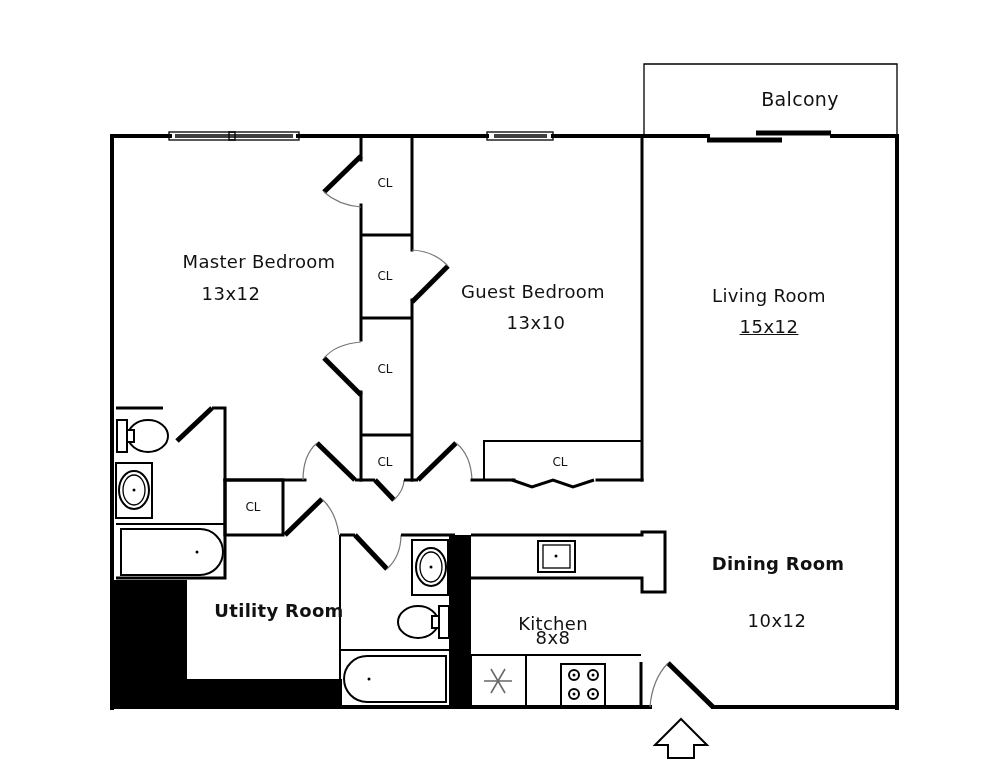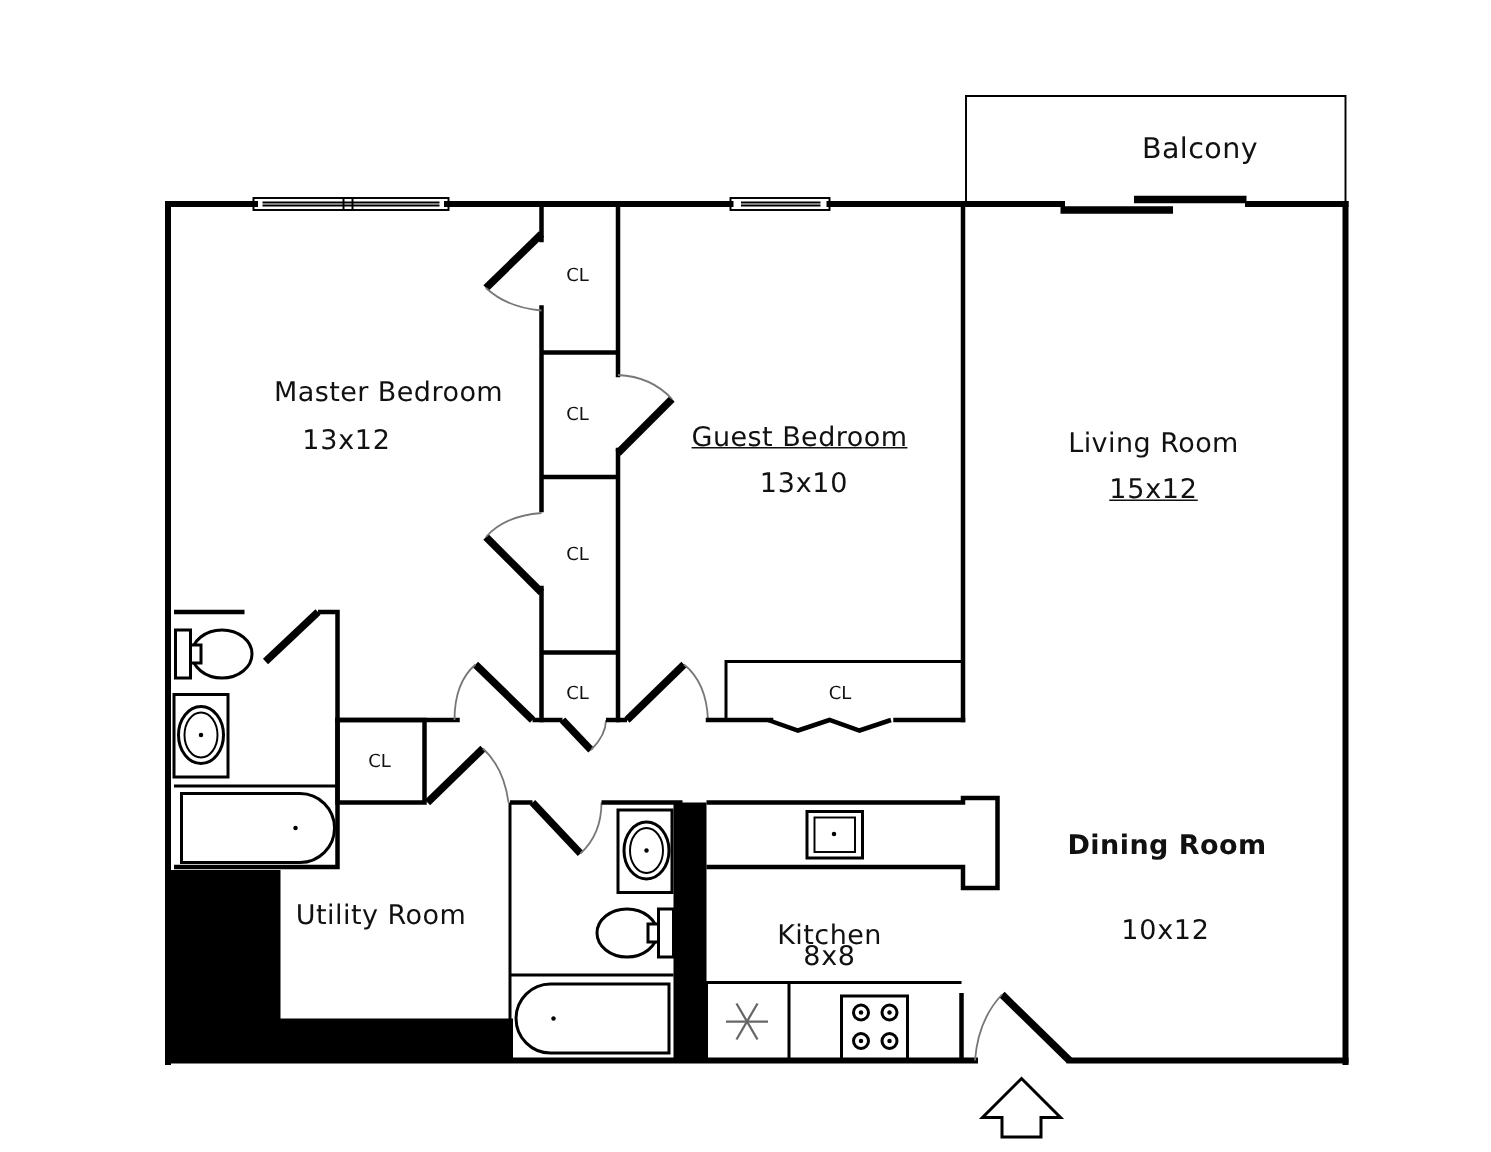--- a/index.html
+++ b/index.html
@@ -184,32 +184,32 @@
   <g>
     <polygon points="681,719 707,745 694,745 694,758 668,758 668,745 655,745" fill="#fff" stroke="#000" stroke-width="2"></polygon>
   </g>
 </svg>
 
 <div class="label" style="left:762px; top:88px; font-size:19px;margin-left:38px;">Balcony</div>
 
 <div class="label" style="left:231px; top:251px;margin-left:28px;">Master Bedroom</div>
 <div class="dim" style="left:231px; top:283px;">13x12</div>
 
-<div class="label" style="left:533px; top:281px;text-decoration:underline;">Guest Bedroom</div>
+<div class="label" style="left:533px; top:281px;">Guest Bedroom</div>
 <div class="dim" style="left:536px; top:312px;">13x10</div>
 
 <div class="label" style="left:769px; top:285px;">Living Room</div>
 <div class="dim" style="left:769px; top:316px;text-decoration:underline;">15x12</div>
 
 <div class="label" style="left:778px; top:553px;font-weight:bold;">Dining Room</div>
 <div class="dim" style="left:777px; top:610px;">10x12</div>
 
 <div class="label" style="left:553px; top:597px;margin-top:16px;">Kitchen</div>
 <div class="dim" style="left:553px; top:627px;">8x8</div>
 
-<div class="label" style="left:254px; top:600px;">Utility Room</div>
+<div class="label" style="left:279px; top:600px;font-weight:bold;">Utility Room</div>
 
 <div class="cl" style="left:385px; top:183px;">CL</div>
 <div class="cl" style="left:385px; top:276px;">CL</div>
 <div class="cl" style="left:385px; top:369px;">CL</div>
 <div class="cl" style="left:385px; top:462px;">CL</div>
 <div class="cl" style="left:560px; top:462px;">CL</div>
 <div class="cl" style="left:253px; top:507px;">CL</div>
 
 </body></html>

